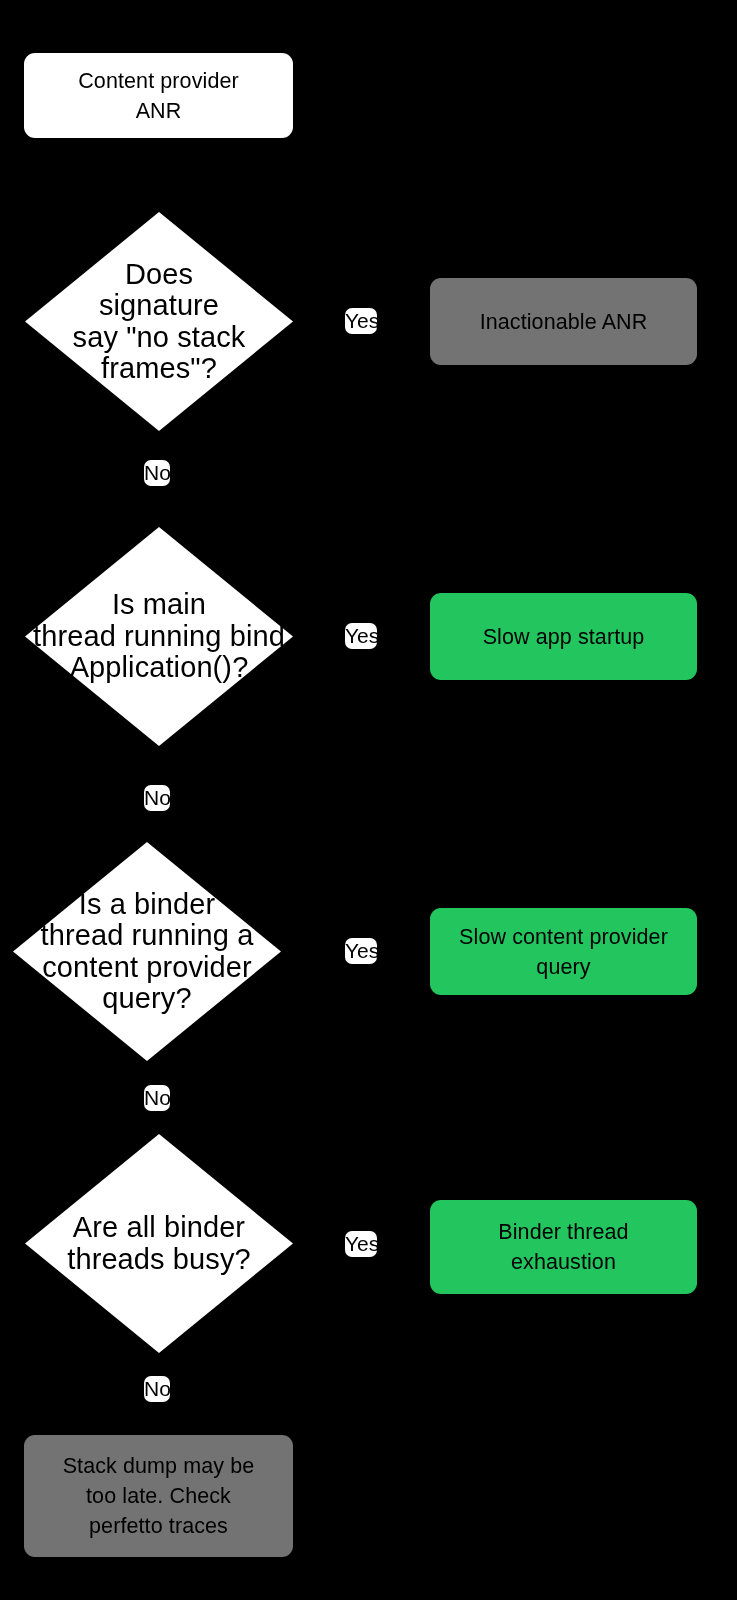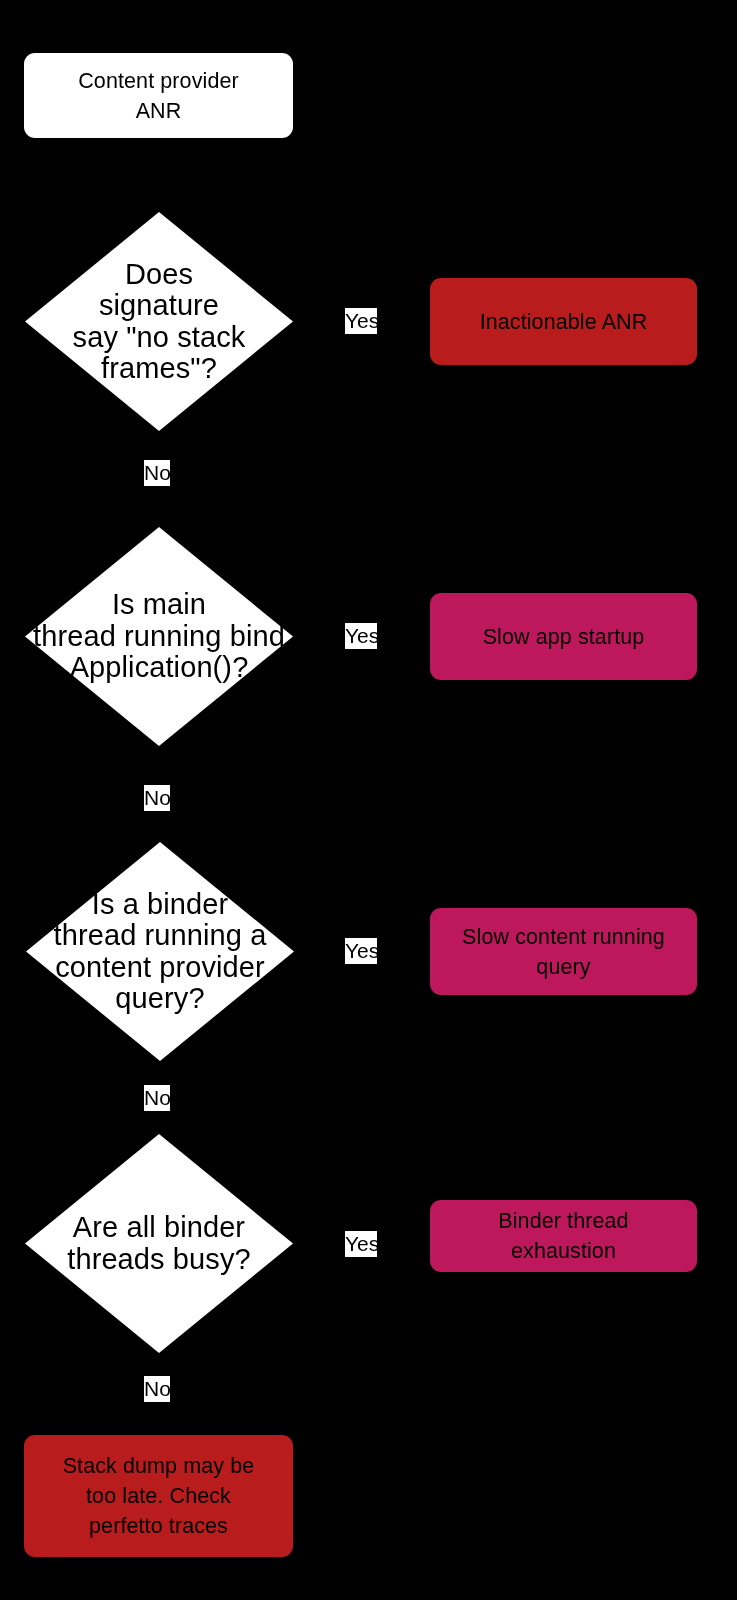--- a/index.html
+++ b/index.html
@@ -36,22 +36,22 @@
     letter-spacing: 0.1px;
     white-space: pre-line;
   }
 
   .rounded {
     border-radius: 11px;
     padding: 4px 10px;
   }
 
   .fill-white  { background: #FFFFFF; }
-  .fill-pink   { background: #b91c1c; }
-  .fill-green  { background: #be185d; }
+  .fill-pink   { background: #737373; }
+  .fill-green  { background: #22c55e; }
 
   
   .diamond {
     position: absolute;
     display: flex;
     align-items: center;
     justify-content: center;
   }
   .diamond .shape {
     position: absolute;
@@ -78,20 +78,21 @@
   .edge-label {
     position: absolute;
     background: #FFFFFF;
     color: #000000;
     font-size: 21px;
     line-height: 26px;
     height: 26px;
     text-align: left;
     white-space: nowrap;
     box-sizing: border-box;
+    border-radius: 7px;
   }
 
   
   .edge-line {
     position: absolute;
     background: #000000;
   }
 </style>
 </head>
 <body>
@@ -141,52 +142,52 @@
     <span>Yes</span>
   </div>
   <div class="edge-label" style="left:144px; top:757px; width:26px;">
     <span>No</span>
   </div>
 
   <div class="node rounded fill-green" style="left:430px; top:565px; width:267px; height:87px;">
     <span>Slow app startup</span>
   </div>
 
-  <div class="diamond" style="left:26px; top:814px; width:268px; height:219px;">
+  <div class="diamond" style="left:13px; top:814px; width:268px; height:219px;">
     <div class="shape"></div>
     <div class="dlabel">Is a binder
 thread running a
 content provider
 query?</div>
   </div>
   <div class="edge-label" style="left:345px; top:910px; width:32px;">
     <span>Yes</span>
   </div>
   <div class="edge-label" style="left:144px; top:1057px; width:26px;">
     <span>No</span>
   </div>
 
   <div class="node rounded fill-green" style="left:430px; top:880px; width:267px; height:87px;">
-    <span>Slow content running
+    <span>Slow content provider
 query</span>
   </div>
 
   <div class="diamond" style="left:25px; top:1106px; width:268px; height:219px;justify-content:center;">
     <div class="shape"></div>
     <div class="dlabel">Are all binder
 threads busy?</div>
   </div>
   <div class="edge-label" style="left:345px; top:1203px; width:32px;">
     <span>Yes</span>
   </div>
   <div class="edge-label" style="left:144px; top:1348px; width:26px;">
     <span>No</span>
   </div>
 
-  <div class="node rounded fill-green" style="left:430px; top:1172px; width:267px; height:72px;">
+  <div class="node rounded fill-green" style="left:430px; top:1172px; width:267px; height:94px;">
     <span>Binder thread
 exhaustion</span>
   </div>
 
   <div class="node rounded fill-pink" style="left:24px; top:1407px; width:269px; height:122px;">
     <span>Stack dump may be
 too late. Check
 perfetto traces</span>
   </div>
 

